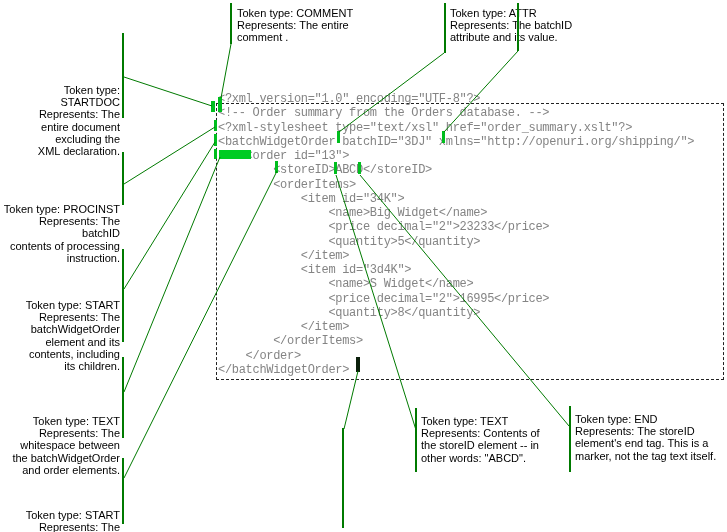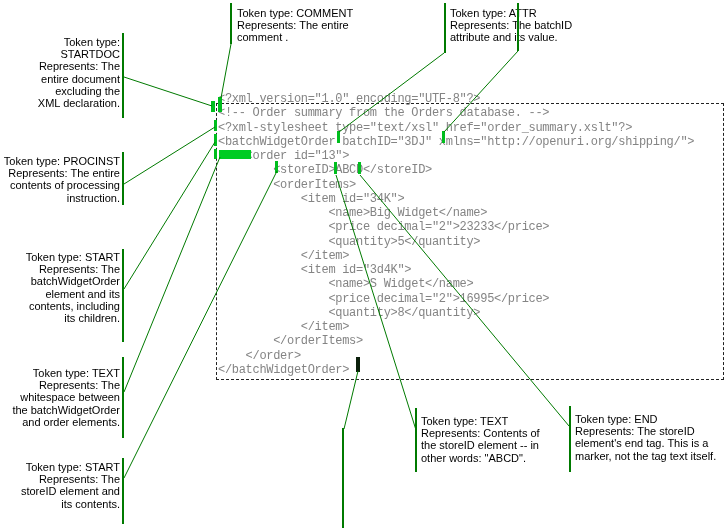--- a/index.html
+++ b/index.html
@@ -15,21 +15,21 @@
             font-family:"Liberation Mono","DejaVu Sans Mono",monospace;
             font-size:12px;line-height:14.25px;letter-spacing:-0.3px;
             color:#848484;white-space:pre;}
   
   .mk{position:absolute;background:#00BE1E;z-index:4;}
   .mk-dark{background:#0a1f0a;}
   .mk-hl{background:#00CC22;}
   
   .co{position:absolute;z-index:6;font-size:11px;line-height:12.2px;color:#000;
       white-space:pre-line;}
-  .rt{text-align:right;}
+  .rt{text-align:right;margin-top:48px;}
   .rule{position:absolute;width:2px;background:#007A00;z-index:6;}
   
   .co-startdoc{left:10px;top:36px;width:110px;}   .rl-startdoc{left:122px;top:33px;height:85px;}
   .co-procinst{left:2px;top:155px;width:118px;}   .rl-procinst{left:122px;top:152px;height:53px;}
   .co-startbwo{left:10px;top:251px;width:110px;}  .rl-startbwo{left:122px;top:249px;height:93px;}
   .co-textws{left:0px;top:367px;width:120px;}     .rl-textws{left:122px;top:357px;height:81px;}
   .co-startstoreid{left:15px;top:461px;width:105px;} .rl-startstoreid{left:122px;top:458px;height:66px;}
   .co-comment{left:237px;top:7px;width:130px;}    .rl-comment{left:230px;top:3px;height:41px;}
   .co-attr{left:450px;top:7px;width:140px;}       .rl-attr{left:444px;top:3px;height:50px;}
   .co-namespace{left:524px;top:7px;width:150px;}  .rl-namespace{left:517px;top:3px;height:48px;}
@@ -109,21 +109,21 @@
 
   <div class="co rt co-startdoc">Token type:
 STARTDOC
 Represents: The
 entire document
 excluding the
 XML declaration.</div>
   <div class="rule rl-startdoc"></div>
 
   <div class="co rt co-procinst">Token type: PROCINST
-Represents: The entire
+Represents: The batchID
 contents of processing
 instruction.</div>
   <div class="rule rl-procinst"></div>
 
   <div class="co rt co-startbwo">Token type: START
 Represents: The
 batchWidgetOrder
 element and its
 contents, including
 its children.</div>

